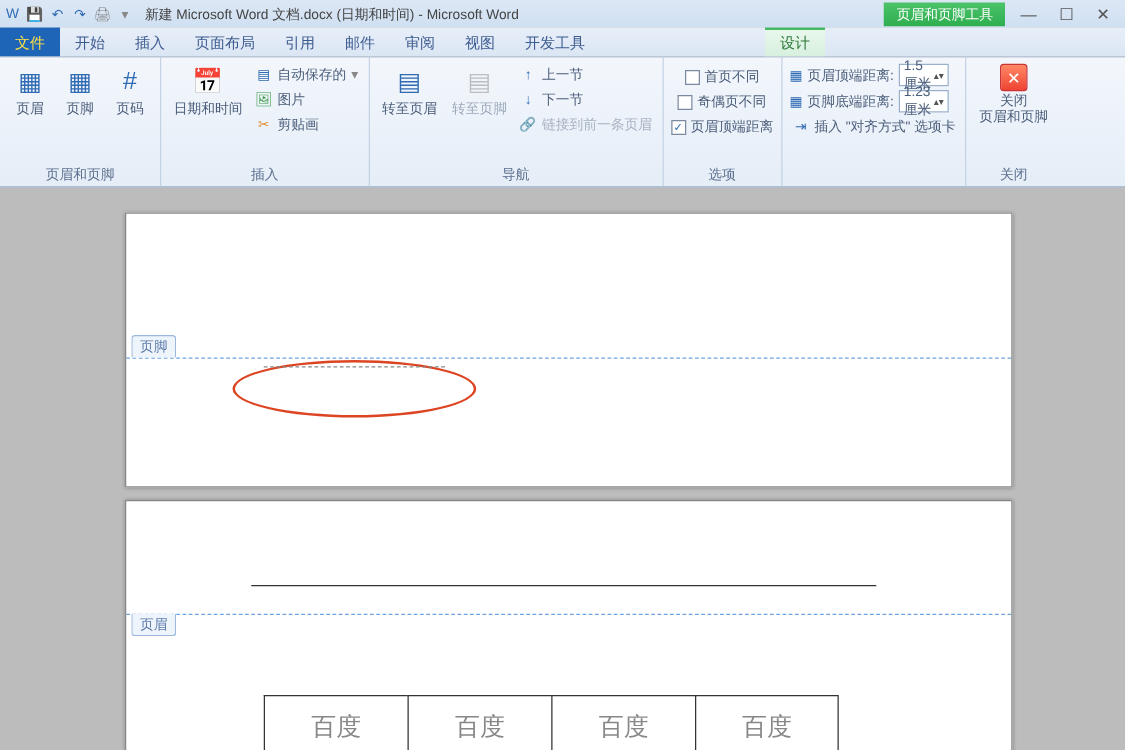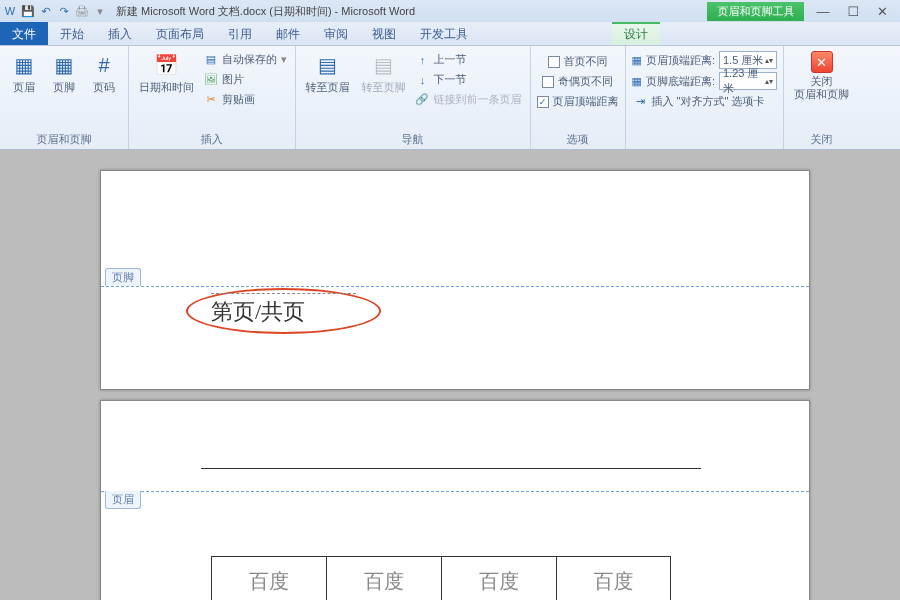--- a/index.html
+++ b/index.html
@@ -9,39 +9,39 @@
 .titlebar { height: 22px; background: linear-gradient(#dce7f5,#cfe0f2); display: flex; align-items: center; font-size: 11px; color: #444; }
 .titlebar .qat { display: flex; gap: 2px; padding-left: 2px; align-items: center; }
 .titlebar .qat .ic { width: 16px; height: 16px; display: flex; align-items: center; justify-content: center; font-size: 11px; }
 .titlebar .title { flex: 1; text-align: left; padding-left: 8px; }
 .titlebar .ctxtab { background: linear-gradient(#4bc36a,#2eae4f); color: #fff; padding: 2px 10px; font-size: 11px; }
 .titlebar .winbtns { display: flex; gap: 18px; padding: 0 12px; color: #555; font-size: 13px; }
 
 
 .tabs { height: 24px; background: linear-gradient(#e7eef8,#dbe6f4); display: flex; align-items: stretch; font-size: 12px; border-bottom: 1px solid #b8c8de; }
 .tab { padding: 4px 12px; color: #3c5b8f; cursor: default; }
-.tab.file { background: #1e65b8; color: #ffffff; font-family: Liberation Mono, monospace; }
+.tab.file { background: #1e65b8; color: #fde047; font-family: Liberation Mono, monospace; }
 .tab.ctx { background: linear-gradient(#e8f7ec,#d7f0de); color: #2f7a3c; border-top: 2px solid #47b864; padding-top: 2px; margin-left: auto; margin-right: 240px; text-align: right; }
 
 
 .ribbon { height: 104px; background: linear-gradient(#f3f7fc,#e5edf7); border-bottom: 1px solid #a9bdd8; display: flex; font-size: 11px; color: #4a5d7a; }
 .group { border-right: 1px solid #c4d2e6; display: flex; flex-direction: column; padding: 3px 6px 0; }
 .group .body { flex: 1; display: flex; align-items: flex-start; gap: 4px; }
 .group .label { text-align: center; font-size: 11px; color: #5b6f8e; padding: 2px 0; }
 .bigbtn { display: flex; flex-direction: column; align-items: center; gap: 2px; padding: 2px 4px; min-width: 36px; }
 .bigbtn .ic { width: 28px; height: 28px; display: flex; align-items: center; justify-content: center; font-size: 20px; }
 .bigbtn .lbl { font-size: 11px; line-height: 13px; text-align: center; }
 .smrow { display: flex; flex-direction: column; gap: 3px; padding-top: 2px; }
 .smbtn { display: flex; align-items: center; gap: 4px; font-size: 11px; padding: 1px 2px; }
 .smbtn .ic { width: 14px; height: 14px; display: flex; align-items: center; justify-content: center; font-size: 11px; }
 .smbtn.dis { color: #a8b3c2; }
 .chk { display: flex; align-items: center; gap: 4px; font-size: 11px; padding: 1px 0; justify-content: center; }
 .chk .box { width: 12px; height: 12px; border: 1px solid #7a8aa0; background: #fff; display: flex; align-items: center; justify-content: center; font-size: 9px; color: #2b6cb0; }
 .spin { display: flex; align-items: center; gap: 4px; font-size: 11px; }
-.spin .fld { width: 58px; height: 18px; border: 1px solid #9bb0cc; background: #fff; padding: 0 3px; display: flex; align-items: center; justify-content: space-between; }
+.spin .fld { width: 40px; height: 18px; border: 1px solid #9bb0cc; background: #fff; padding: 0 3px; display: flex; align-items: center; justify-content: space-between; }
 .spin .fld .arr { font-size: 8px; line-height: 7px; color: #555; display: flex; flex-direction: column; }
 .closebtn .sq { width: 22px; height: 22px; background: linear-gradient(#f86,#e43); border: 1px solid #c33; border-radius: 3px; display: flex; align-items: center; justify-content: center; color: #fff; font-size: 13px; }
 
 
 .canvas { position: absolute; top: 150px; left: 0; right: 0; bottom: 0; overflow: hidden; }
 .page { position: absolute; left: 100px; width: 710px; background: #fff; box-shadow: 0 0 3px rgba(0,0,0,0.3); border: 1px solid #888; }
 .page1 { top: 20px; height: 220px; }
 .page2 { top: 250px; height: 240px; }
 .dash { position: absolute; left: 0; right: 0; border-top: 1px dashed #6fa3e0; }
 .tag { position: absolute; left: 4px; background: #eef4fc; border: 1px solid #9cb8dd; border-bottom: none; border-radius: 3px 3px 0 0; padding: 1px 6px; font-size: 11px; color: #5a79a8; }
@@ -218,21 +218,20 @@
     </div>
     <div class="label">关闭</div>
   </div>
 </div>
 
 <div class="canvas">
   <div class="page page1">
     <div class="dash" style="top:115px"></div>
     <div class="tag" style="top:97px">页脚</div>
     <div class="oval" style="left:85px; top:117px; width:195px; height:46px"></div>
-    <div class="ftxt" style="left:110px; top:126px">第页/共页</div>
     <div style="position:absolute; left:110px; top:122px; width:145px; border-top:1px dashed #888"></div>
   </div>
 
   <div class="page page2">
     <div class="hdrline" style="left:100px; top:67px; width:500px"></div>
     <div class="dash" style="top:90px"></div>
     <div class="tag" style="top:90px; border-radius:0 0 3px 3px; border-top:none; border-bottom:1px solid #9cb8dd">页眉</div>
     <div class="tbl" style="left:110px; top:155px">
       <div class="cell">百度</div>
       <div class="cell">百度</div>

